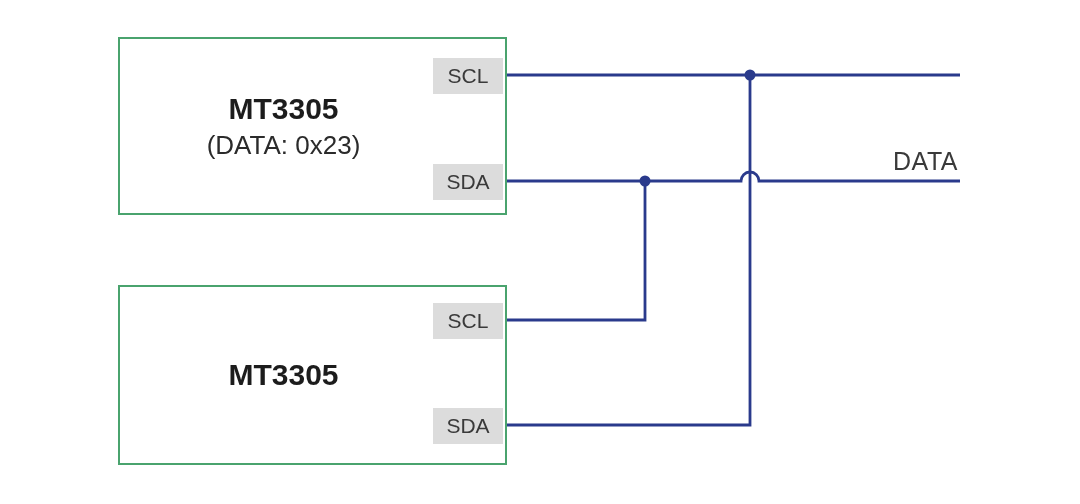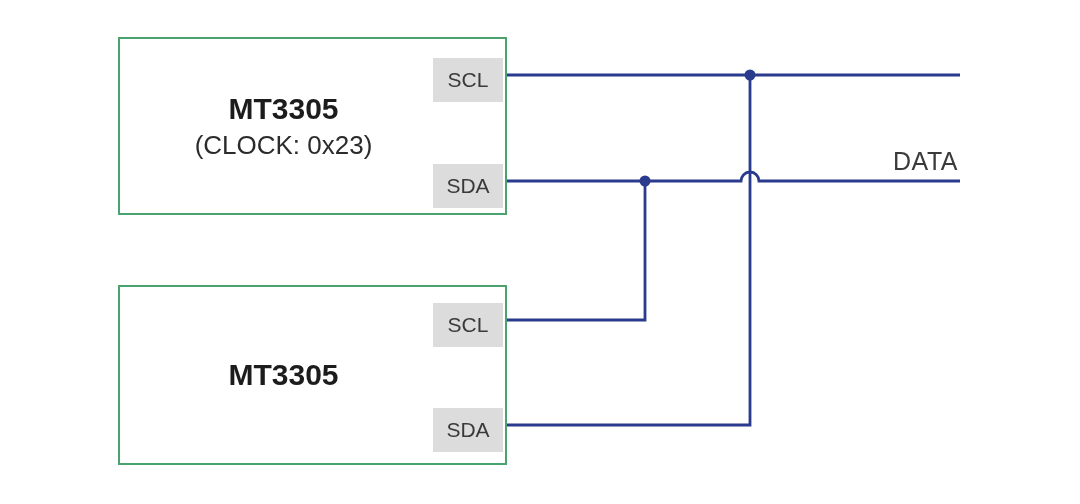--- a/index.html
+++ b/index.html
@@ -57,21 +57,21 @@
   .chip-subtitle {
     font-size: 26px;
     color: var(--subtitle-text);
     line-height: 34px;
   }
 
   .pin {
     position: absolute;
     left: 433px;
     width: 70px;
-    height: 44px;
+    height: 36px;
     background: var(--pin-bg);
     color: var(--pin-text);
     font-size: 21px;
     display: flex;
     align-items: center;
     justify-content: center;
   }
   .pin-1-scl { top: 58px;  }
   .pin-1-sda { top: 164px; }
   .pin-2-scl { top: 303px; }
@@ -102,21 +102,21 @@
 
     <path d="M 507 181 H 741 A 9 9 0 0 1 759 181 H 960" fill="none" stroke-width="2.8" stroke="#2a3a8c"></path>
 
     <circle cx="750" cy="75" r="5.5" fill="#2a3a8c"></circle>
     <circle cx="645" cy="181" r="5.5" fill="#2a3a8c"></circle>
   </svg>
 
   <div class="chip chip-1">
     <div class="chip-text">
       <div class="chip-title">MT3305</div>
-      <div class="chip-subtitle">(CLOCK: 0x23)</div>
+      <div class="chip-subtitle">(DATA: 0x23)</div>
     </div>
   </div>
   <div class="pin pin-1-scl">SCL</div>
   <div class="pin pin-1-sda">SDA</div>
 
   <div class="chip chip-2">
     <div class="chip-text">
       <div class="chip-title">MT3305</div>
     </div>
   </div>

